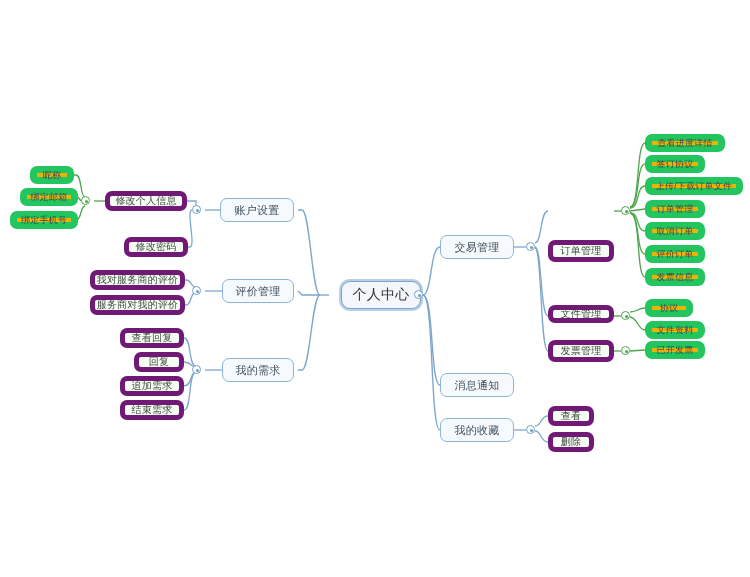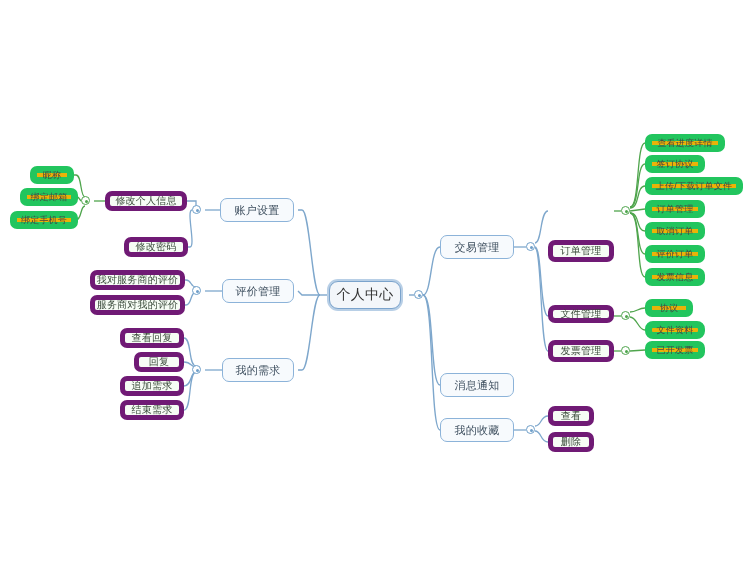--- a/index.html
+++ b/index.html
@@ -108,21 +108,21 @@
       <path d="M630 351 L 645 350"></path>
     </g>
 
     <g fill="none" stroke-width="1.3" stroke="#7ea7cc">
       <path d="M514 430 L 526 430"></path>
       <path d="M535 426 C 542 426, 540 416, 548 416"></path>
       <path d="M535 431 C 542 431, 540 442, 548 442"></path>
     </g>
   </svg>
 
-  <div class="node n-root" style="left:329px;top:281px;width:72px;height:28px;">
+  <div class="node n-root" style="left:341px;top:281px;width:80px;height:28px;">
     <span>个人中心</span>
   </div>
 
   <div class="node n-blue" style="left:220px;top:198px;width:74px;height:24px;">
     <span>账户设置</span>
   </div>
   <div class="node n-green" style="left:105px;top:191px;width:82px;height:20px;">
     <span>修改个人信息</span>
   </div>
   <div class="node n-gray" style="left:30px;top:166px;width:44px;height:18px;">

